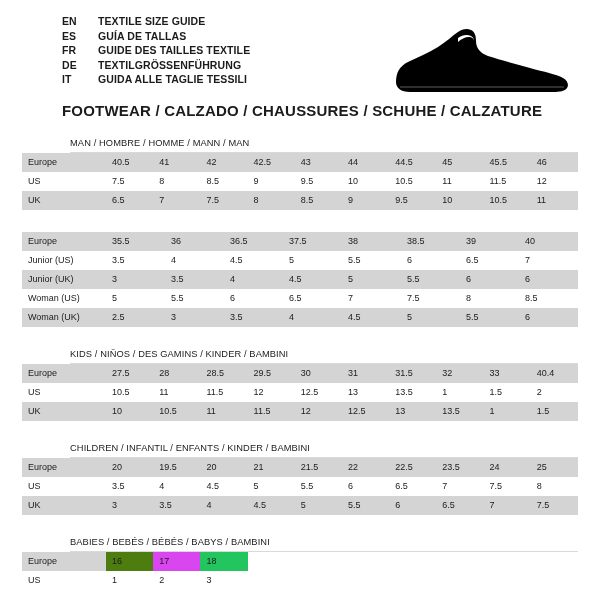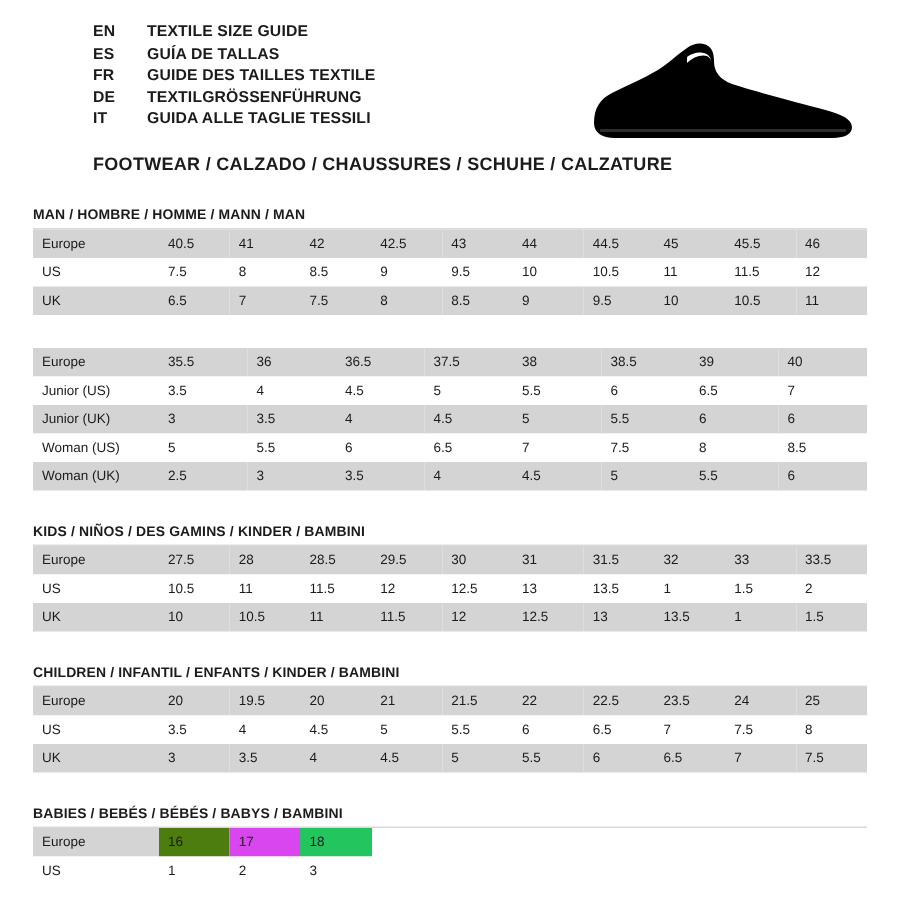--- a/index.html
+++ b/index.html
@@ -50,39 +50,40 @@
   .shoe-art {
     position: absolute;
     right: 8px;
     top: 12px;
     width: 182px;
     height: 70px;
   }
 
   .section-title {
     margin-top: 15px;
-    font-size: 12px;
+    font-size: 15px;
     font-weight: bold;
     letter-spacing: 0.2px;
   }
 
   
   .group {
     margin-top: 22px;
   }
   .group.first {
     margin-top: 32px;
   }
   .group-heading {
     font-size: 9.3px;
-    font-weight: bold;
+    font-weight: normal;
     letter-spacing: 0.1px;
     padding-bottom: 4px;
     border-bottom: 1px solid #d9d9d9;
     margin-bottom: 0;
+    margin-left: 48px;
   }
   table.size-table {
     border-collapse: collapse;
     width: 100%;
     table-layout: fixed;
   }
   table.size-table td {
     font-size: 9px;
     line-height: 11px;
     height: 15px;
@@ -260,21 +261,21 @@
         <td class="label">Europe</td>
         <td>27.5</td>
         <td>28</td>
         <td>28.5</td>
         <td>29.5</td>
         <td>30</td>
         <td>31</td>
         <td>31.5</td>
         <td>32</td>
         <td>33</td>
-        <td>33.5</td>
+        <td>40.4</td>
       </tr>
       <tr class="plain">
         <td class="label">US</td>
         <td>10.5</td>
         <td>11</td>
         <td>11.5</td>
         <td>12</td>
         <td>12.5</td>
         <td>13</td>
         <td>13.5</td>

